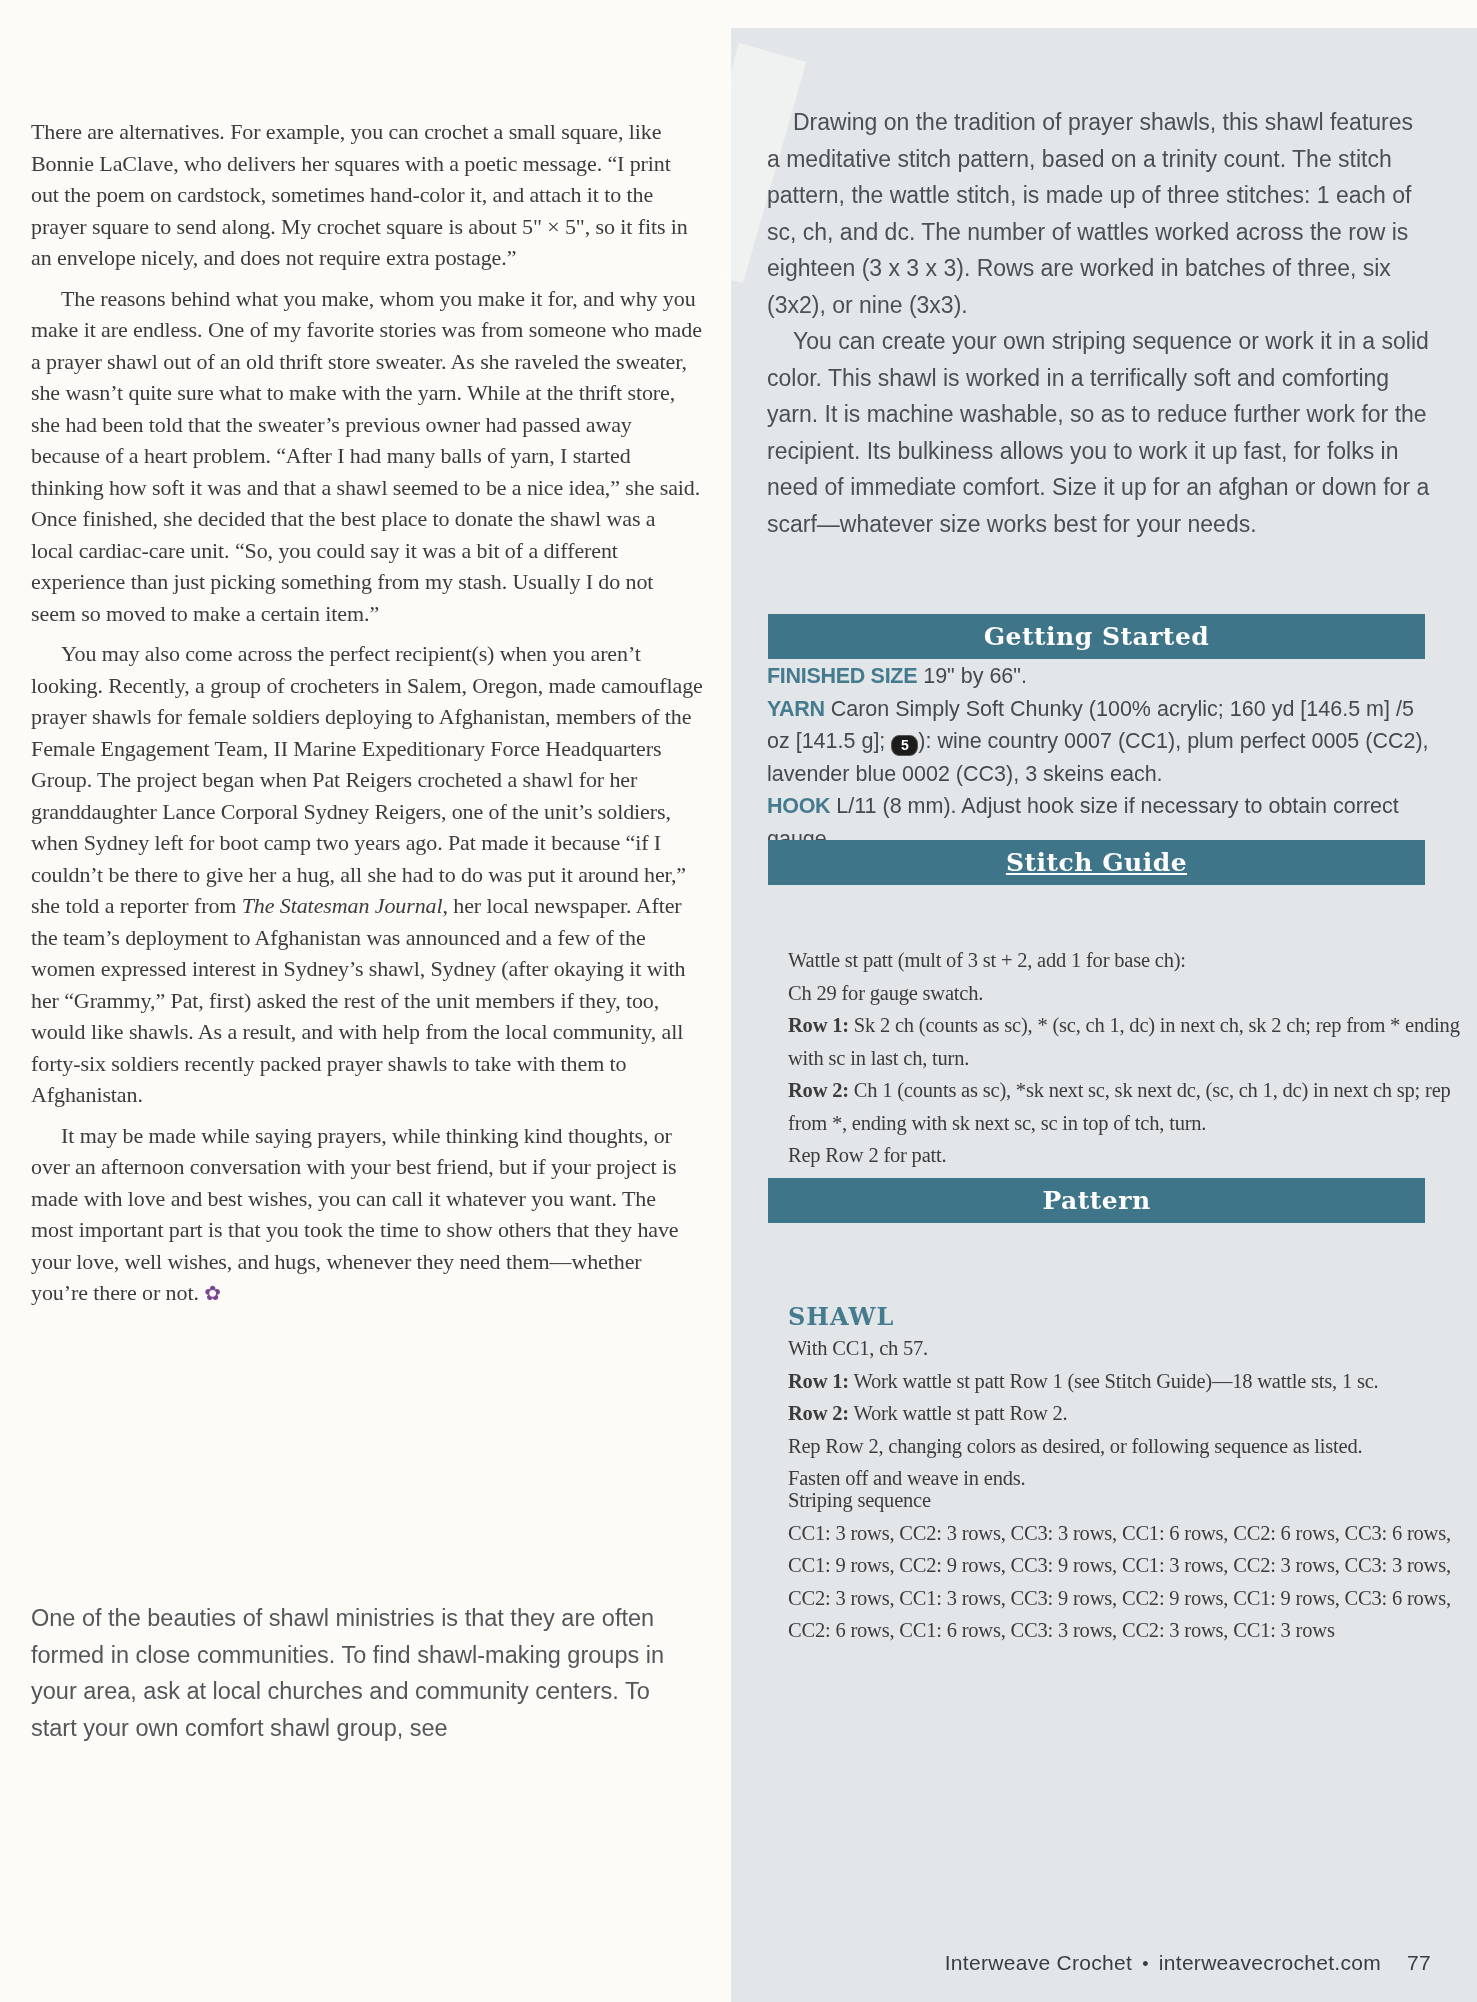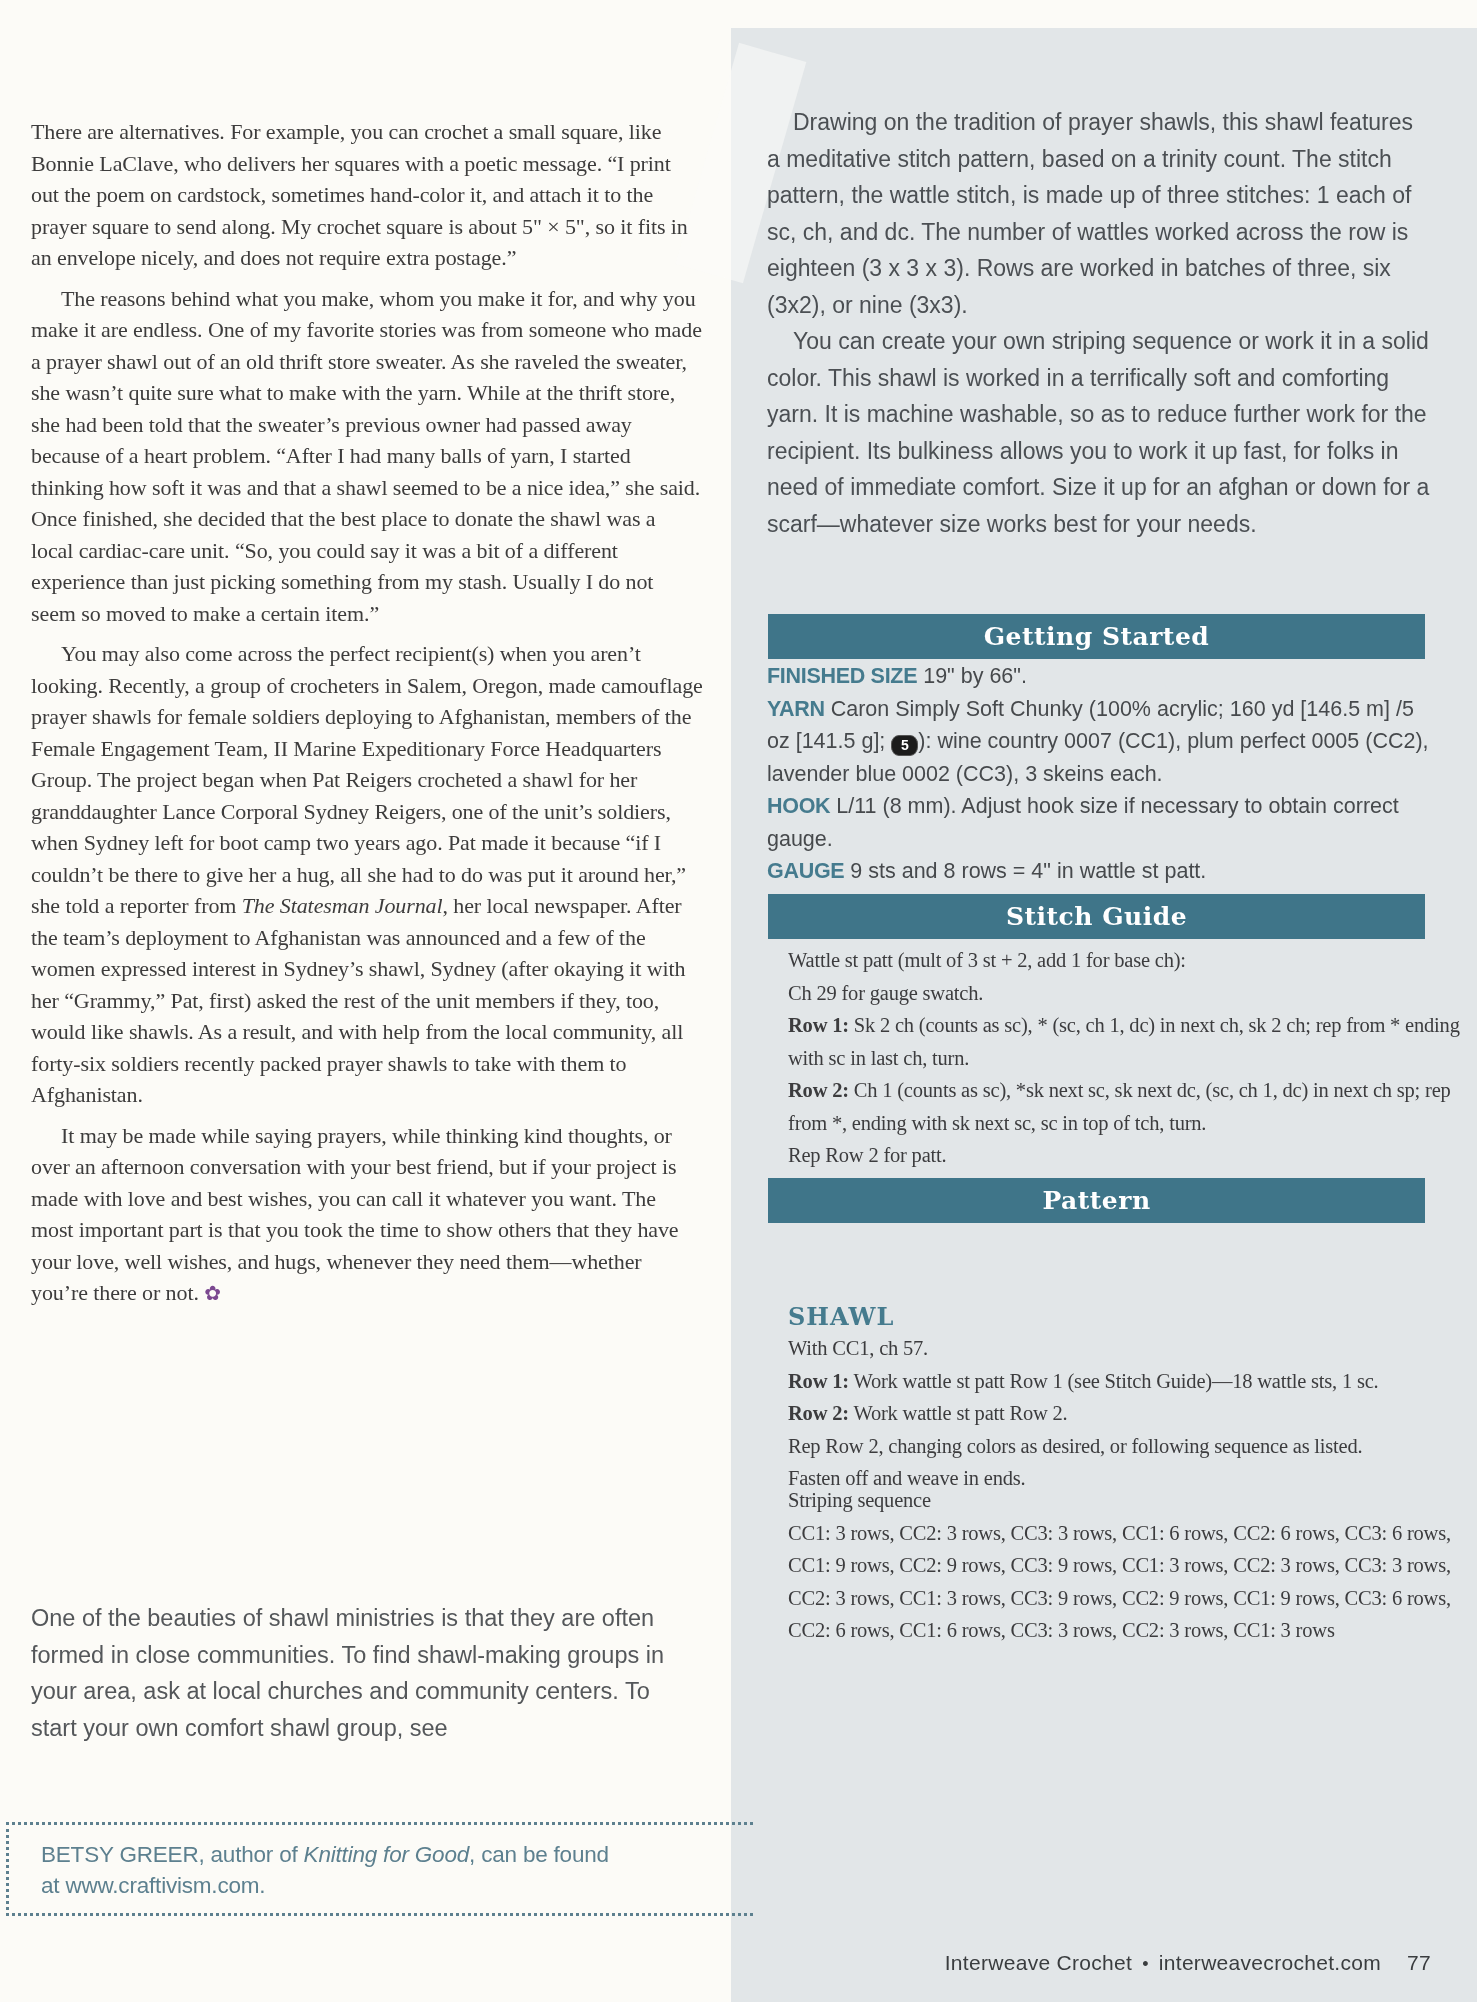--- a/index.html
+++ b/index.html
@@ -55,21 +55,21 @@
     font-family:"Liberation Sans", sans-serif;
     font-size:23px;line-height:36.5px;color:#4b4f53;
   }
   .intro p{margin:0;text-indent:26px;}
   .banner{
     position:absolute;left:768px;width:657px;height:45px;
     background:#3f7589;color:#ffffff;text-align:center;
     font-family:"DejaVu Serif", serif;font-weight:bold;
     font-size:25px;line-height:45px;letter-spacing:0.5px;
   }
-  #banner-gs{top:614px;} #banner-sg{top:894px;} #banner-pat{top:1178px;}
+  #banner-gs{top:614px;} #banner-sg{top:840px;text-decoration:underline;} #banner-pat{top:1178px;}
   .gs-items{
     position:absolute;left:767px;top:660px;width:666px;
     font-family:"Liberation Sans", sans-serif;
     font-size:21.5px;line-height:32.5px;color:#46494c;
   }
   .gs-items p{margin:0;}
   .gs-label{font-weight:bold;color:#457b8e;letter-spacing:-0.3px;}
   .yarn-weight-icon{
     display:inline-block;background:#1c1c1c;color:#fff;font-weight:bold;
     font-size:14px;width:25px;height:19px;line-height:19px;text-align:center;
@@ -111,24 +111,20 @@
     <p>There are alternatives. For example, you can crochet a small square, like Bonnie LaClave, who delivers her squares with a poetic message. “I print out the poem on cardstock, sometimes hand-color it, and attach it to the prayer square to send along. My crochet square is about 5" × 5", so it fits in an envelope nicely, and does not require extra postage.”</p>
     <p class="indent">The reasons behind what you make, whom you make it for, and why you make it are endless. One of my favorite stories was from someone who made a prayer shawl out of an old thrift store sweater. As she raveled the sweater, she wasn’t quite sure what to make with the yarn. While at the thrift store, she had been told that the sweater’s previous owner had passed away because of a heart problem. “After I had many balls of yarn, I started thinking how soft it was and that a shawl seemed to be a nice idea,” she said. Once finished, she decided that the best place to donate the shawl was a local cardiac-care unit. “So, you could say it was a bit of a different experience than just picking something from my stash. Usually I do not seem so moved to make a certain item.”</p>
     <p class="indent"><span>You may also come across the perfect recipient(s) when you aren’t looking. Recently, a group of crocheters in Salem, Oregon, made camouflage prayer shawls for female soldiers deploying to Afghanistan, members of the Female Engagement Team, II Marine Expeditionary Force Headquarters Group. The project began when Pat Reigers crocheted a shawl for her granddaughter Lance Corporal Sydney Reigers, one of the unit’s soldiers, when Sydney left for boot camp two years ago. Pat made it because “if I couldn’t be there to give her a hug, all she had to do was put it around her,” she told a reporter from </span><i>The Statesman Journal</i><span>, her local newspaper. After the team’s deployment to Afghanistan was announced and a few of the women expressed interest in Sydney’s shawl, Sydney (after okaying it with her “Grammy,” Pat, first) asked the rest of the unit members if they, too, would like shawls. As a result, and with help from the local community, all forty-six soldiers recently packed prayer shawls to take with them to Afghanistan.</span></p>
     <p class="indent"><span>It may be made while saying prayers, while thinking kind thoughts, or over an afternoon conversation with your best friend, but if your project is made with love and best wishes, you can call it whatever you want. The most important part is that you took the time to show others that they have your love, well wishes, and hugs, whenever they need them—whether you’re there or not. </span><span class="flower">✿</span></p>
   </div>
 
   <div class="callout">
     <span>One of the beauties of shawl ministries is that they are often formed in close communities. To find shawl-making groups in your area, ask at local churches and community centers. To start your own comfort shawl group, see</span>
   </div>
 
-  <div class="author-box">
-    <span>BETSY GREER</span><span>, author of </span><i>Knitting for Good</i><span>, can be found</span><br>
-    <span>at www.craftivism.com.</span>
-  </div>
 
   <div class="intro">
     <p>Drawing on the tradition of prayer shawls, this shawl features a meditative stitch pattern, based on a trinity count. The stitch pattern, the wattle stitch, is made up of three stitches: 1 each of sc, ch, and dc. The number of wattles worked across the row is eighteen (3 x 3 x 3). Rows are worked in batches of three, six (3x2), or nine (3x3).</p>
     <p>You can create your own striping sequence or work it in a solid color. This shawl is worked in a terrifically soft and comforting yarn. It is machine washable, so as to reduce further work for the recipient. Its bulkiness allows you to work it up fast, for folks in need of immediate comfort. Size it up for an afghan or down for a scarf—whatever size works best for your needs.</p>
   </div>
 
   <div class="banner" id="banner-gs">Getting Started</div>
 
   <div class="gs-items">
     <p><span class="gs-label">FINISHED SIZE</span><span> 19" by 66".</span></p>

